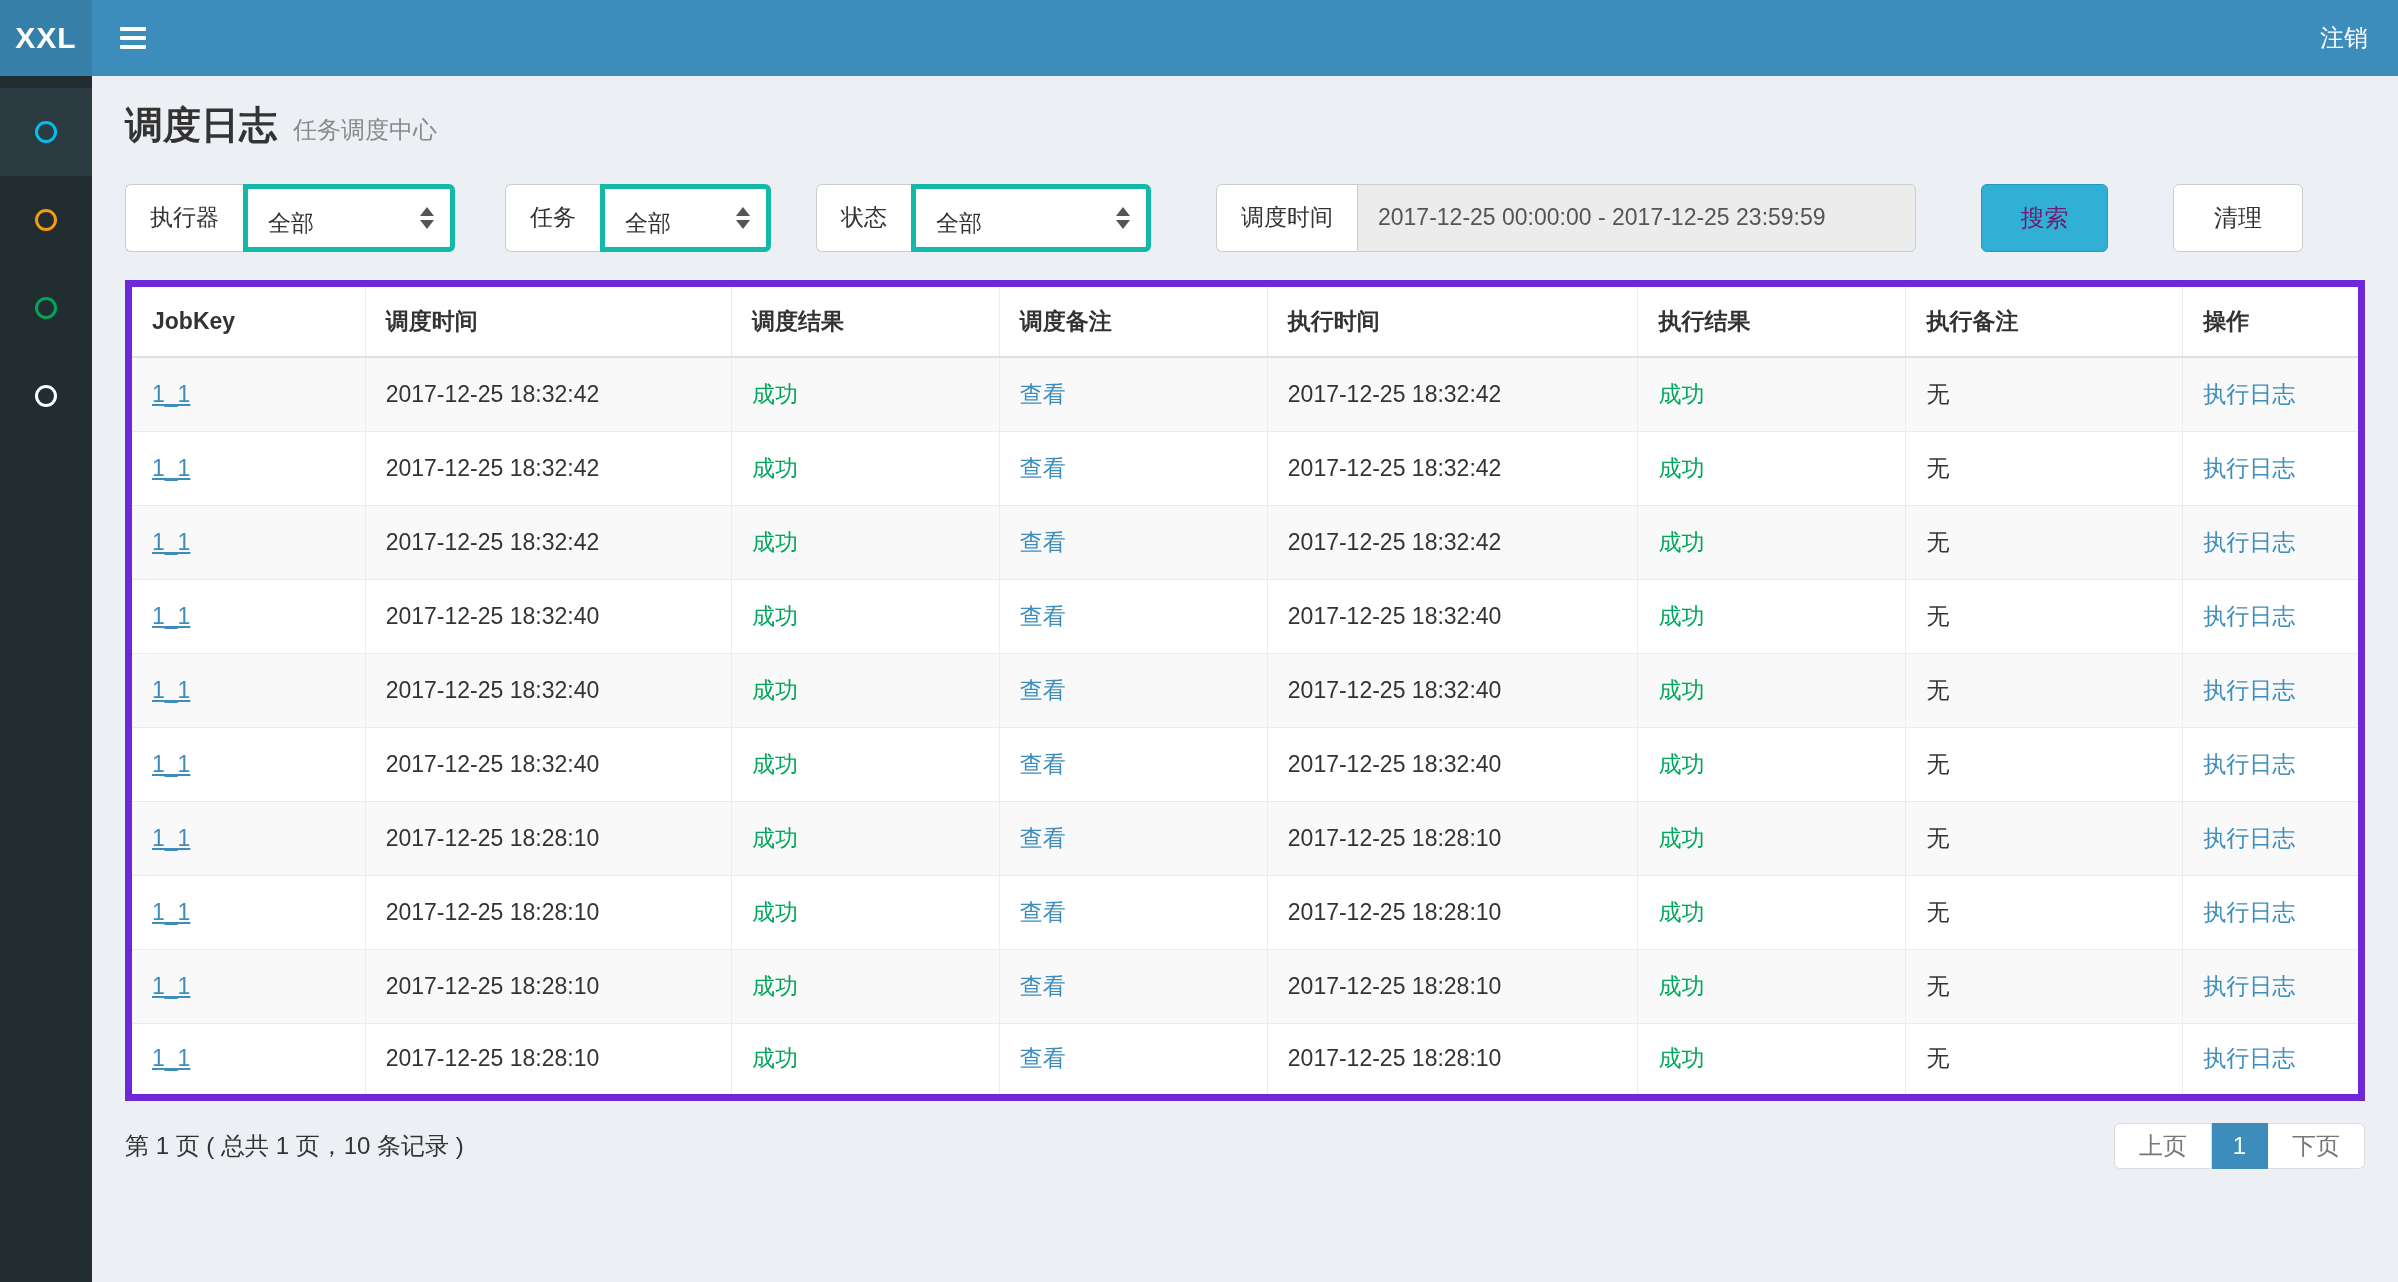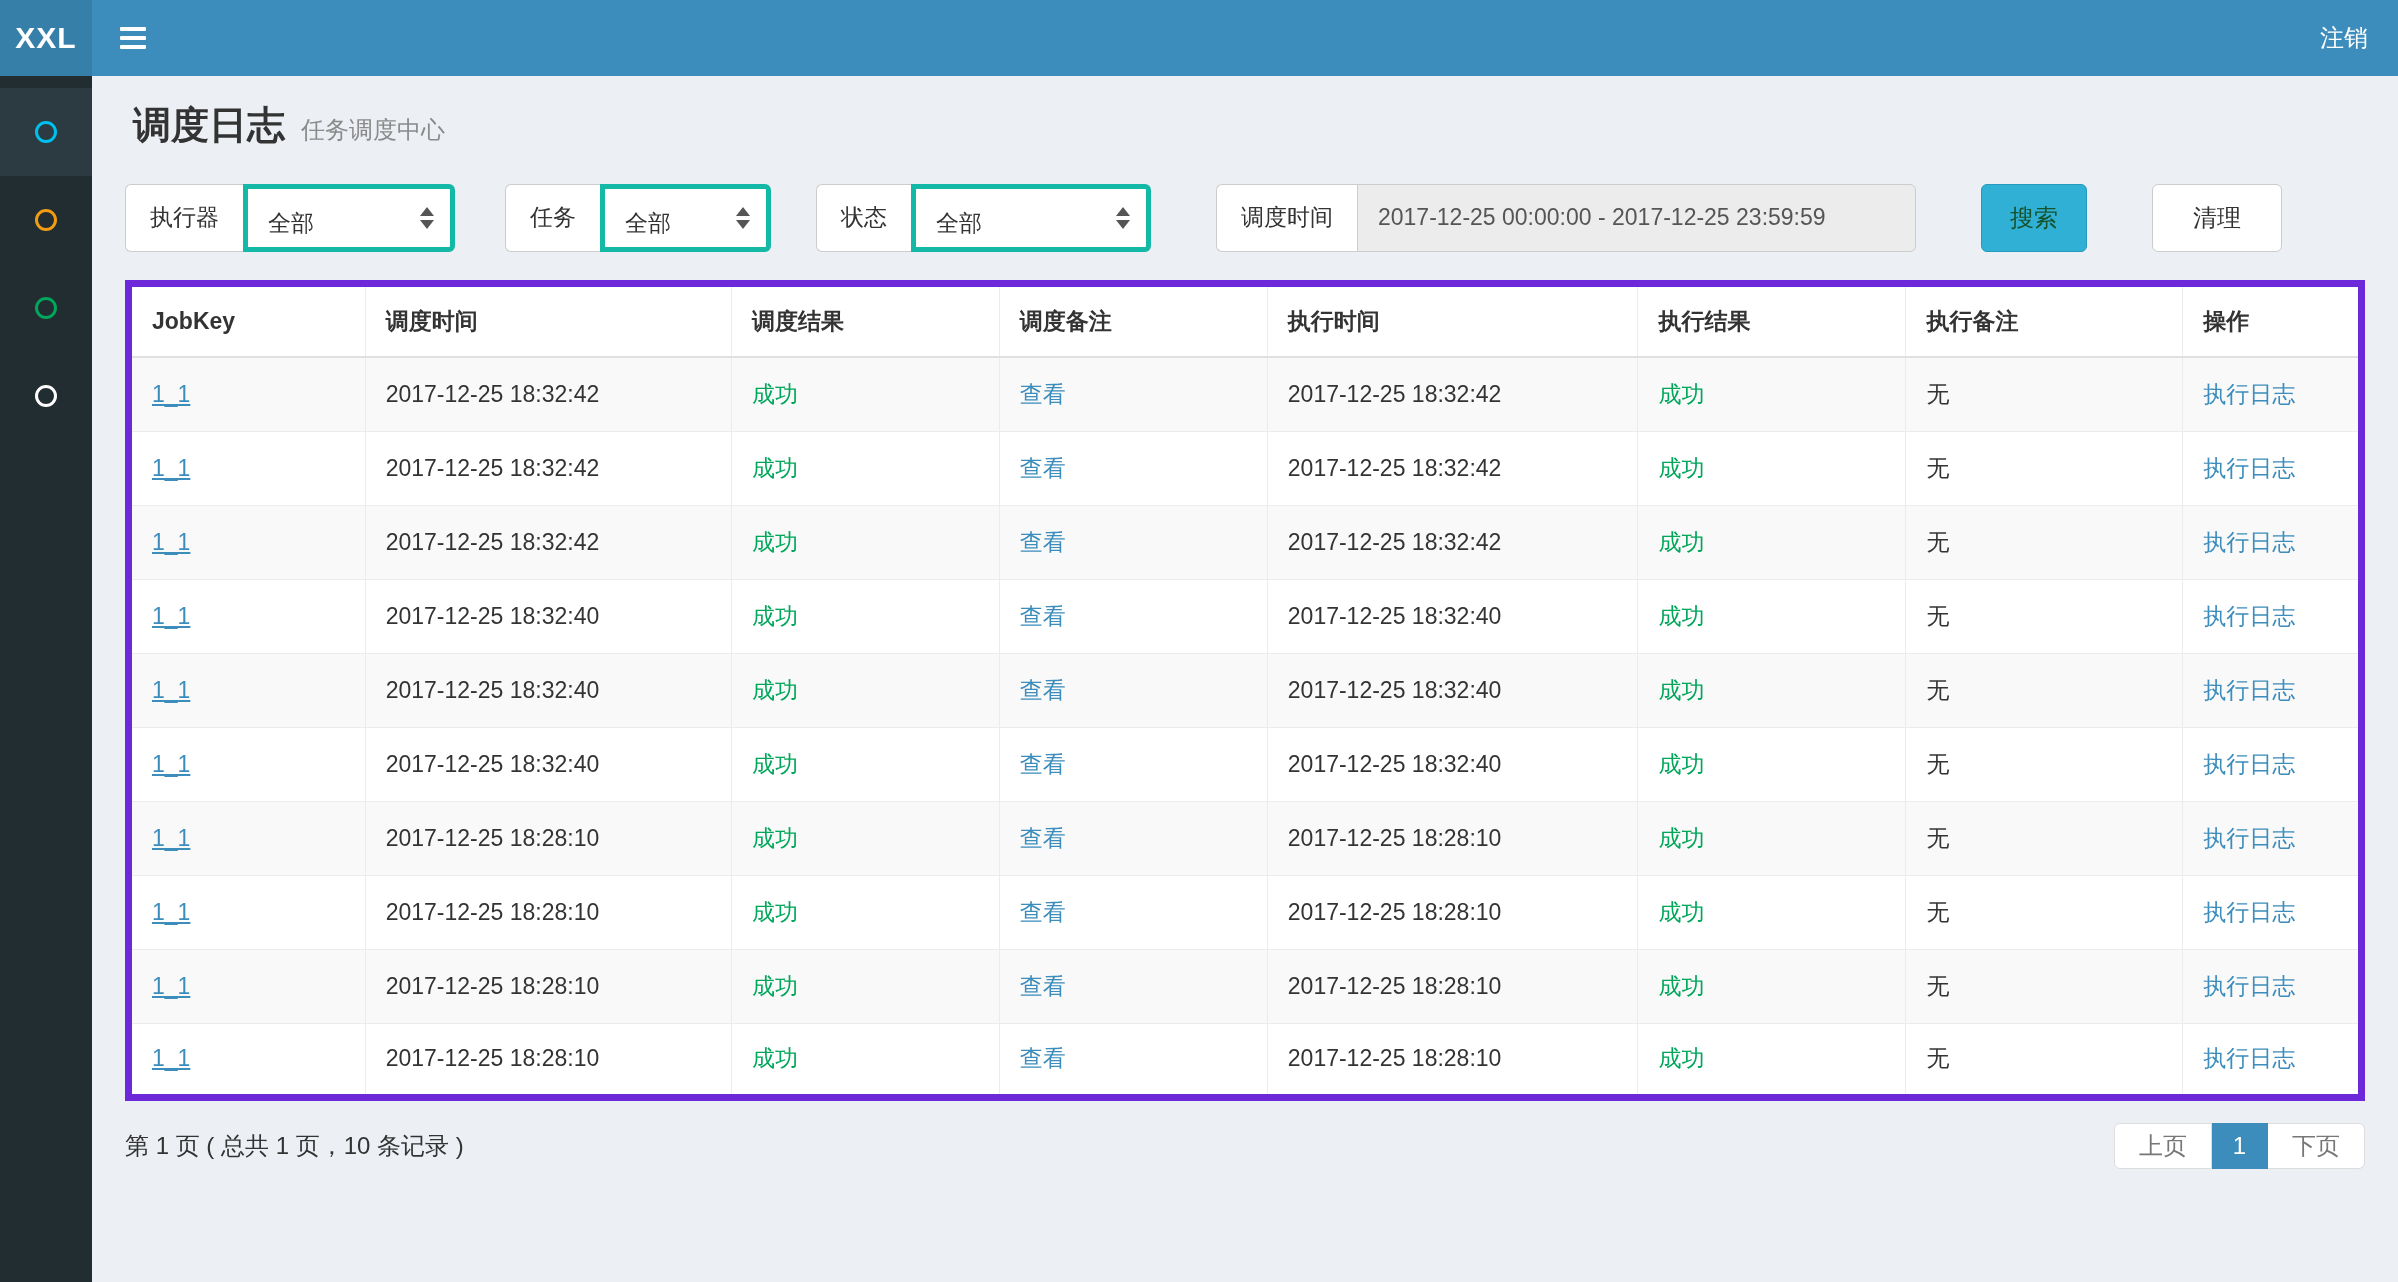--- a/index.html
+++ b/index.html
@@ -45,21 +45,21 @@
     cursor: pointer;
   }
   .sidebar-menu li.active { background: #2c3b41; }
   .circle-icon { width: 22px; height: 22px; border: 3px solid #fff; border-radius: 50%; }
 
   
   .content-wrapper {
     position: absolute; left: 92px; top: 76px; right: 0; bottom: 0;
     padding: 18px 33px 12px;
   }
-  .content-header { display: flex; align-items: baseline; gap: 16px; margin: 10px 8px 36px; }
+  .content-header { display: flex; align-items: baseline; gap: 16px; margin: 10px 0 36px; }
   .content-header h1 { font-size: 38px; font-weight: 600; color: #333; line-height: 1.15; }
   .content-header small { font-size: 24px; color: #8a8a8a; font-weight: 400; }
 
   
   .filter-row { display: flex; align-items: center; }
   .input-group { display: flex; height: 68px; }
   .fg-executor { width: 330px; margin-right: 50px; }
   .fg-job      { width: 266px; margin-right: 45px; }
   .fg-status   { width: 335px; margin-right: 65px; }
   .fg-time     { width: 700px; margin-right: 65px; }
@@ -81,21 +81,21 @@
   .arr-down { width: 0; height: 0; border-left: 7px solid transparent; border-right: 7px solid transparent; border-top: 9px solid #555; }
   .time-input {
     flex: 1; display: flex; align-items: center; background: #ececec;
     border: 1px solid #ccc; border-radius: 0 6px 6px 0; padding: 12px 20px;
     font-size: 23px; color: #555; white-space: nowrap; cursor: text;
   }
   .btn {
     height: 68px; display: flex; align-items: center; justify-content: center;
     font-size: 24px; border-radius: 6px; cursor: pointer; border: 1px solid transparent;
   }
-  .btn-search { width: 106px; background: #31b0d5; border-color: #269abc; color: #14532d; margin-right: 65px; }
+  .btn-search { width: 127px; background: #31b0d5; border-color: #269abc; color: #701a75; margin-right: 65px; }
   .btn-clear  { width: 130px; background: #fff; border-color: #ccc; color: #333; }
 
   
   .page-size { display: flex; align-items: center; gap: 14px; font-size: 24px; margin-top: 28px; }
   .page-size-select {
     position: relative; width: 76px; height: 52px; border: 1px solid #ccc;
     border-radius: 5px; background: #fff; display: flex; align-items: center;
     padding-left: 16px; font-size: 22px; cursor: pointer;
   }
   .page-size-select .select-arrows { right: 8px; }

